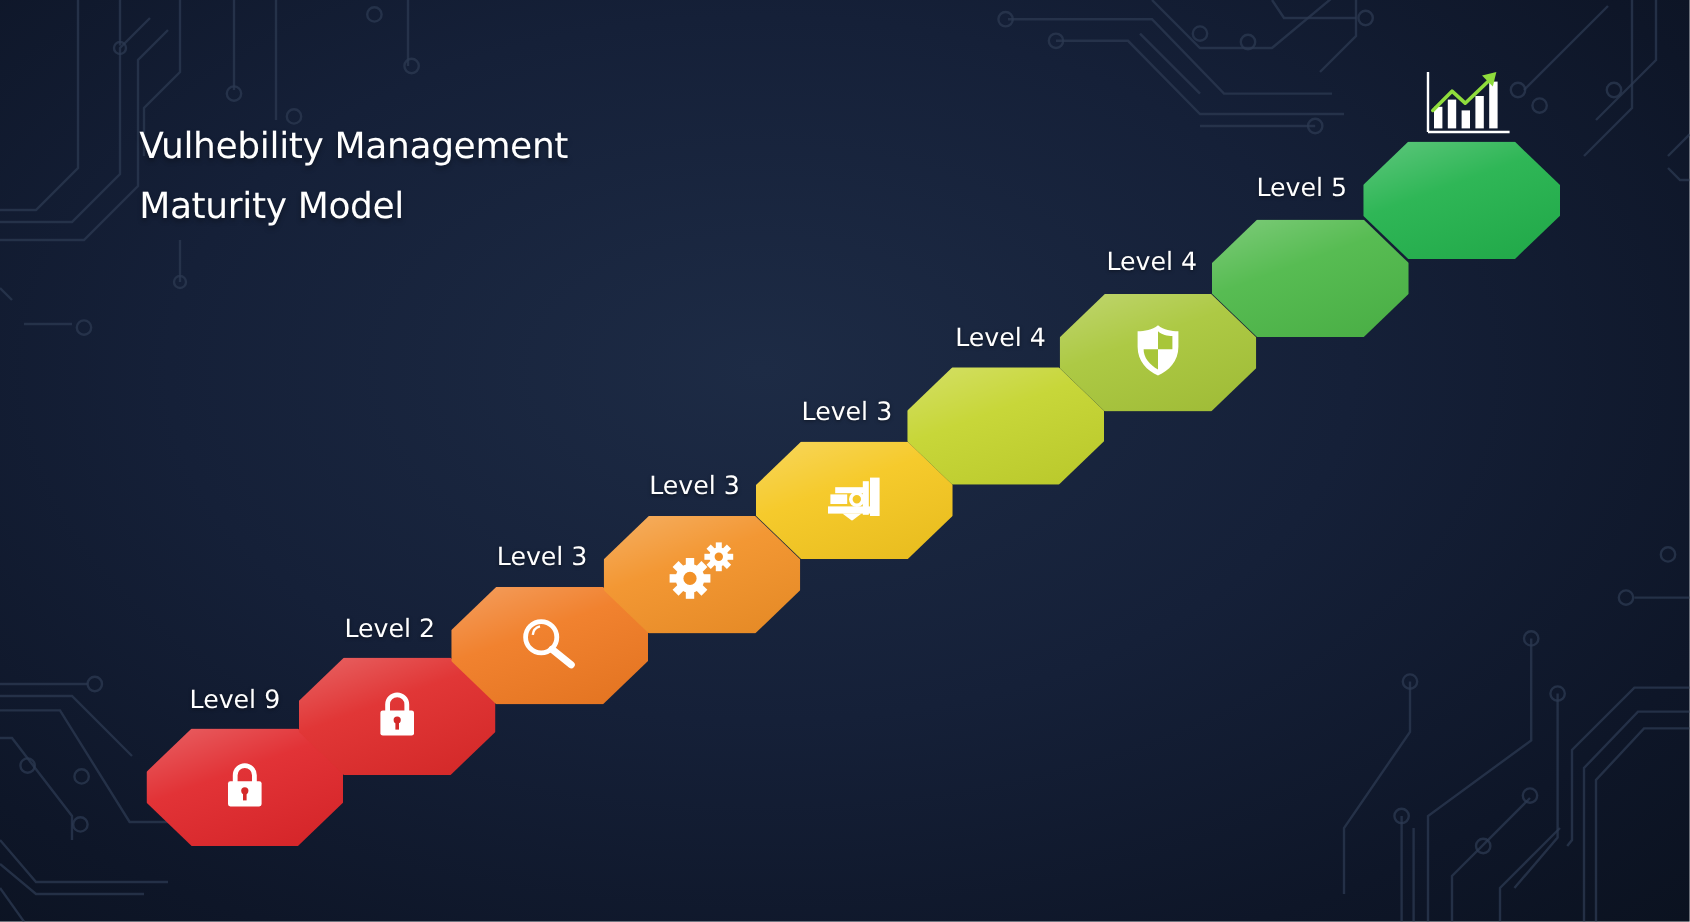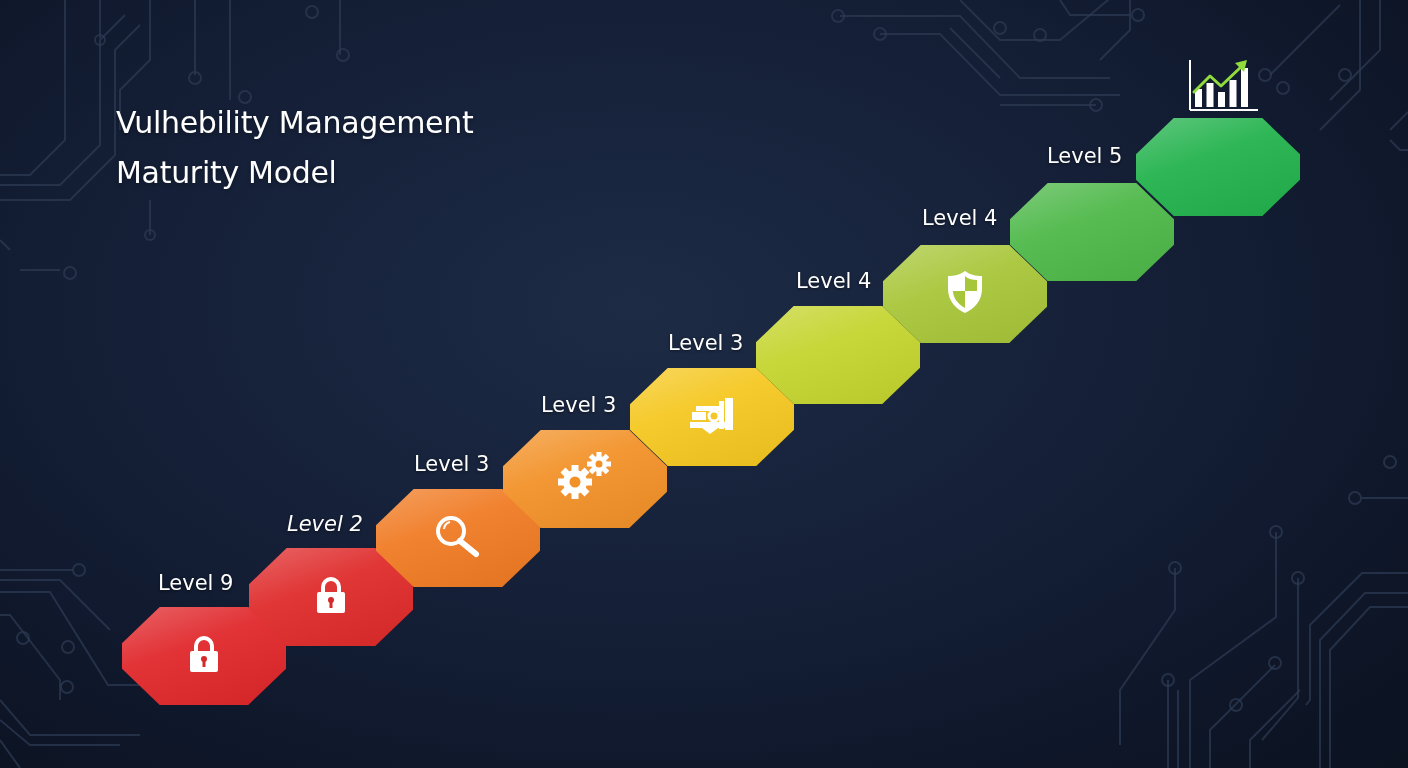--- a/index.html
+++ b/index.html
@@ -132,21 +132,21 @@
     </div>
     <div class="label" style="left: 158px; top: 571px;">Level 9</div>
     <div class="step" style="left: 249px; top: 548px; background: rgb(223, 42, 42);">
       <span class="icon"><svg width="32" height="38" viewBox="0 0 32 38">
           <path d="M8 17 V11 a8 8 0 0 1 16 0 V17" fill="none" stroke="#fff" stroke-width="4"></path>
           <rect x="2" y="16" width="28" height="21" rx="2" fill="#fff"></rect>
           <circle cx="16" cy="24" r="3" fill="#d42a2a"></circle>
           <rect x="14.5" y="25" width="3" height="7" fill="#d42a2a"></rect>
         </svg></span>
     </div>
-    <div class="label" style="left: 287px; top: 512px; font-style: italic;">Level 2</div>
+    <div class="label" style="left: 287px; top: 512px;">Level 2</div>
     <div class="step" style="left: 376px; top: 489px; background: rgb(240, 122, 34);">
       <span class="icon"><svg width="50" height="44" viewBox="0 0 50 44">
           <circle cx="18" cy="17" r="13" fill="none" stroke="#fff" stroke-width="4"></circle>
           <path d="M11 15 a8 8 0 0 1 6 -7" fill="none" stroke="#fff" stroke-width="2"></path>
           <line x1="27" y1="27" x2="43" y2="40" stroke="#fff" stroke-width="6" stroke-linecap="round"></line>
         </svg></span>
     </div>
     <div class="label" style="left: 414px; top: 452px;">Level 3</div>
     <div class="step" style="left: 503px; top: 430px; background: rgb(242, 145, 39);">
       <span class="icon"><svg width="60" height="54" viewBox="0 0 60 54">

